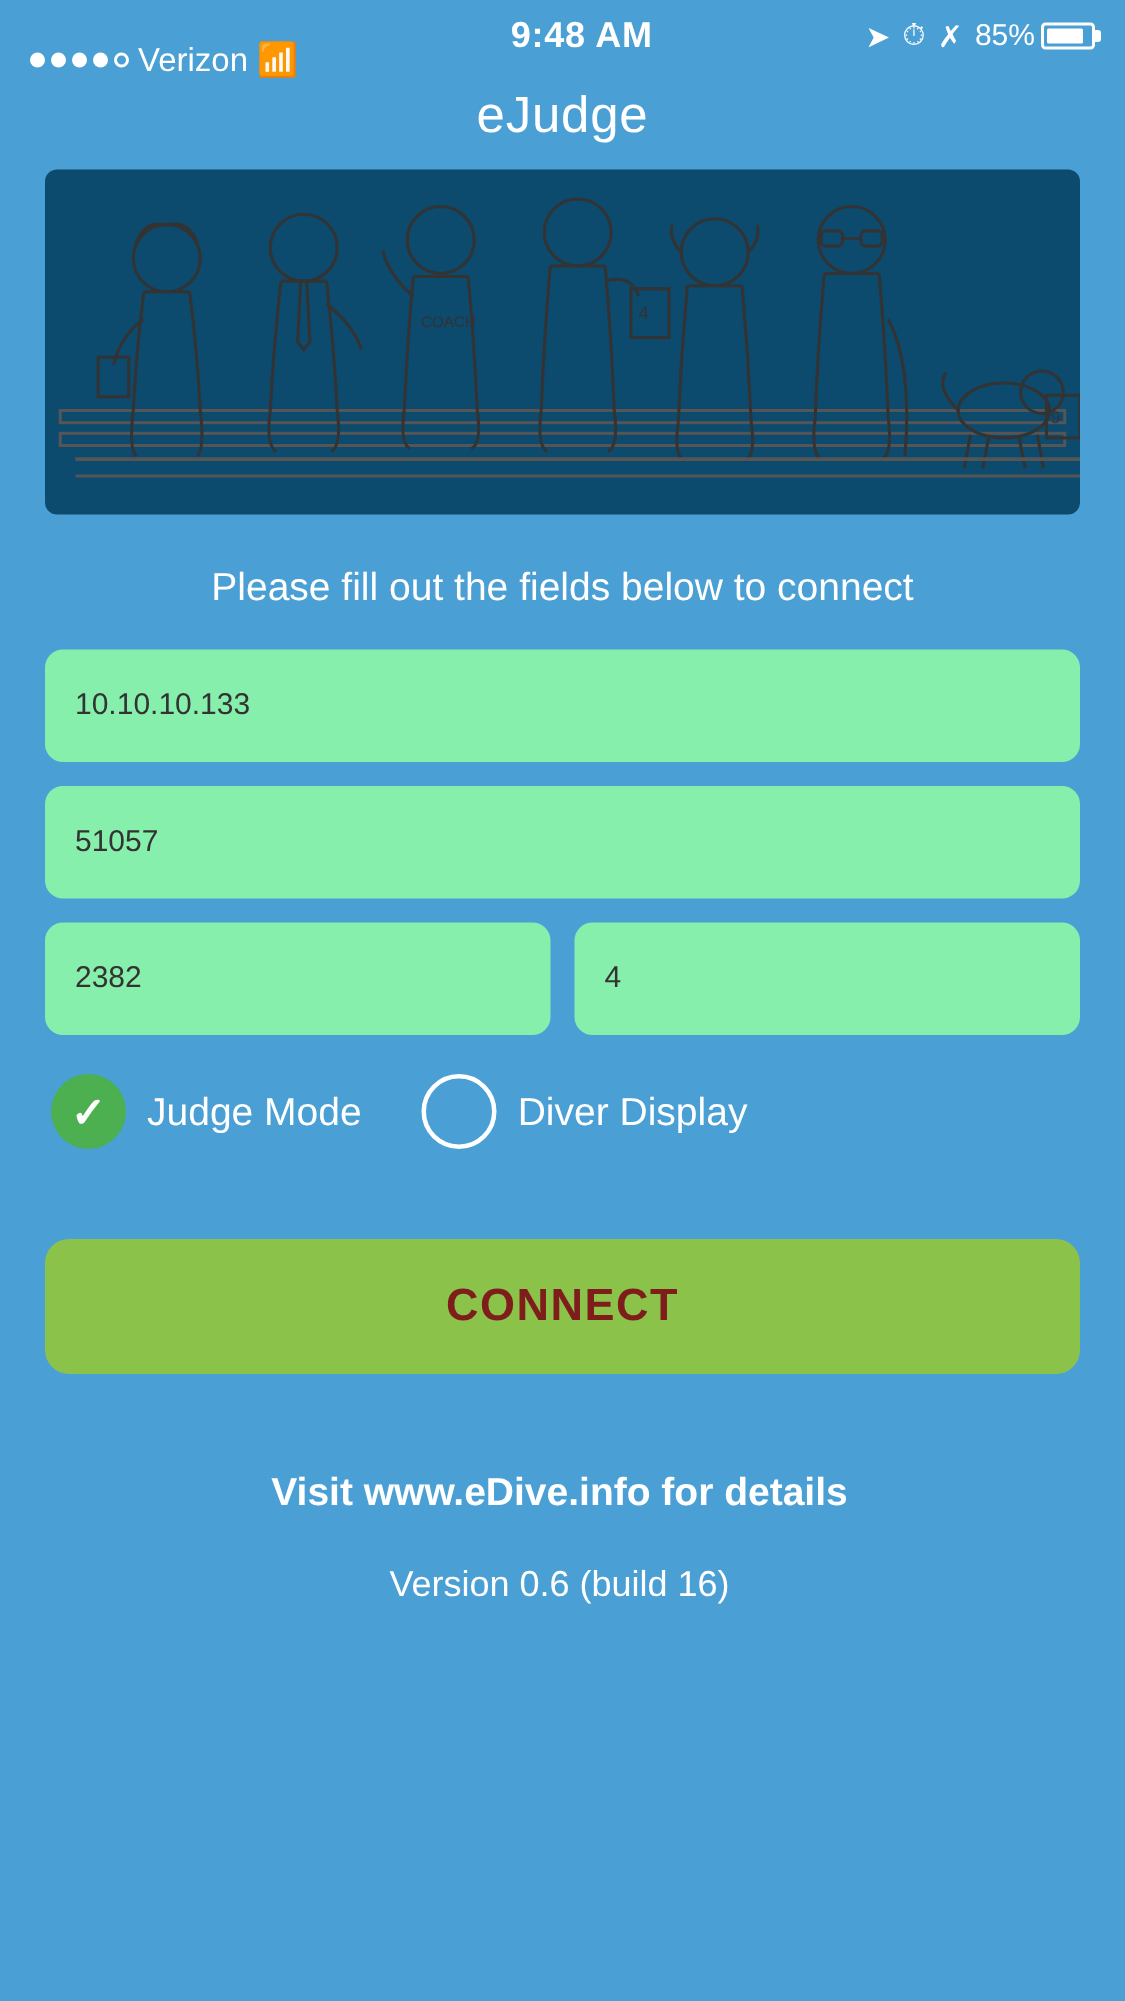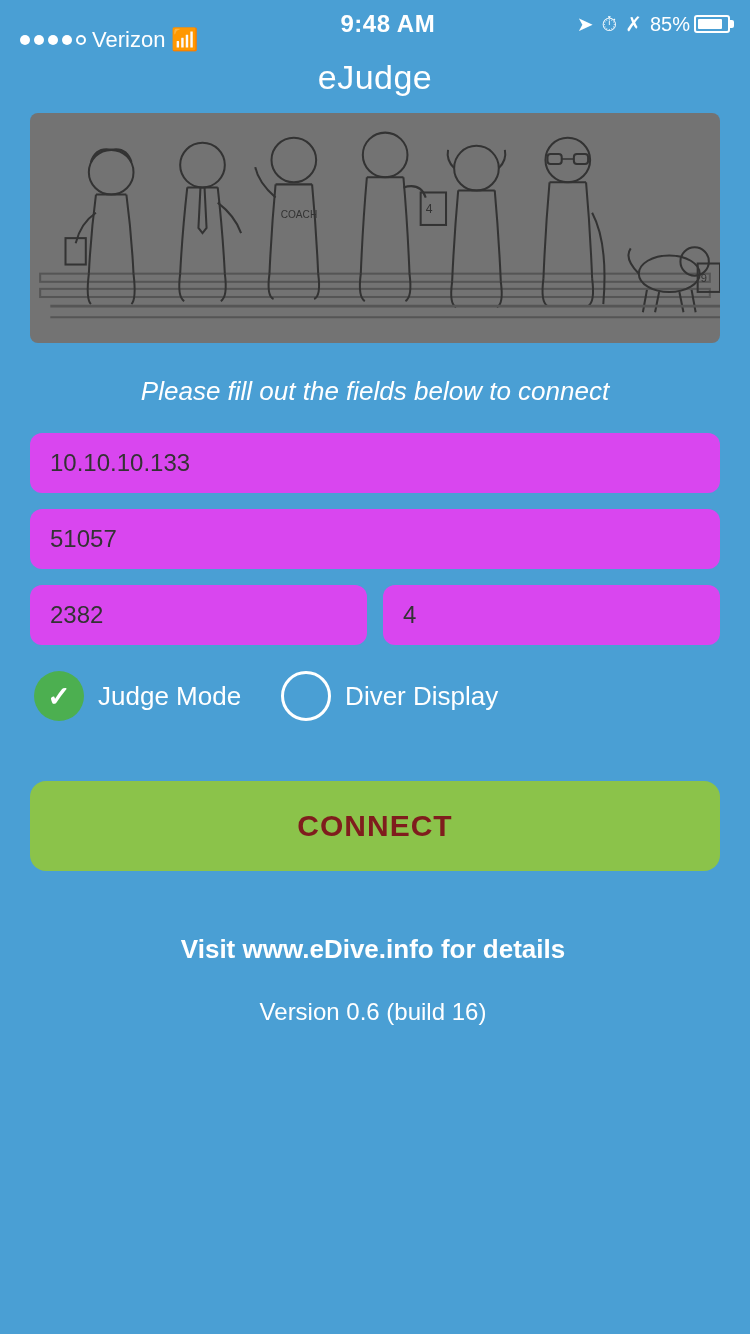--- a/index.html
+++ b/index.html
@@ -114,59 +114,58 @@
       text-align: center;
       font-size: 34px;
       font-weight: 400;
       padding: 14px 0 16px 0;
       letter-spacing: 0.5px;
     }
 
     
     .hero-image-container {
       margin: 0 30px;
-      background: #737373;
+      background: #0c4a6e;
       border-radius: 8px;
       overflow: hidden;
       height: 230px;
       display: flex;
       align-items: center;
       justify-content: center;
     }
 
     .hero-svg {
       width: 100%;
       height: 100%;
     }
 
     
     .subtitle {
       text-align: center;
       font-size: 26px;
       font-weight: 400;
       padding: 30px 40px 24px 40px;
       line-height: 1.4;
-      font-style: italic;
     }
 
     
     .form-container {
       padding: 0 30px;
       display: flex;
       flex-direction: column;
       gap: 16px;
     }
 
     .input-field {
       width: 100%;
-      background: #d946ef;
+      background: #86efac;
       border: none;
       border-radius: 12px;
-      padding: 16px 20px;
-      font-size: 24px;
+      padding: 26px 20px;
+      font-size: 20px;
       color: #333;
       outline: none;
     }
 
     .input-row {
       display: flex;
       gap: 16px;
       align-items: flex-end;
     }
 

